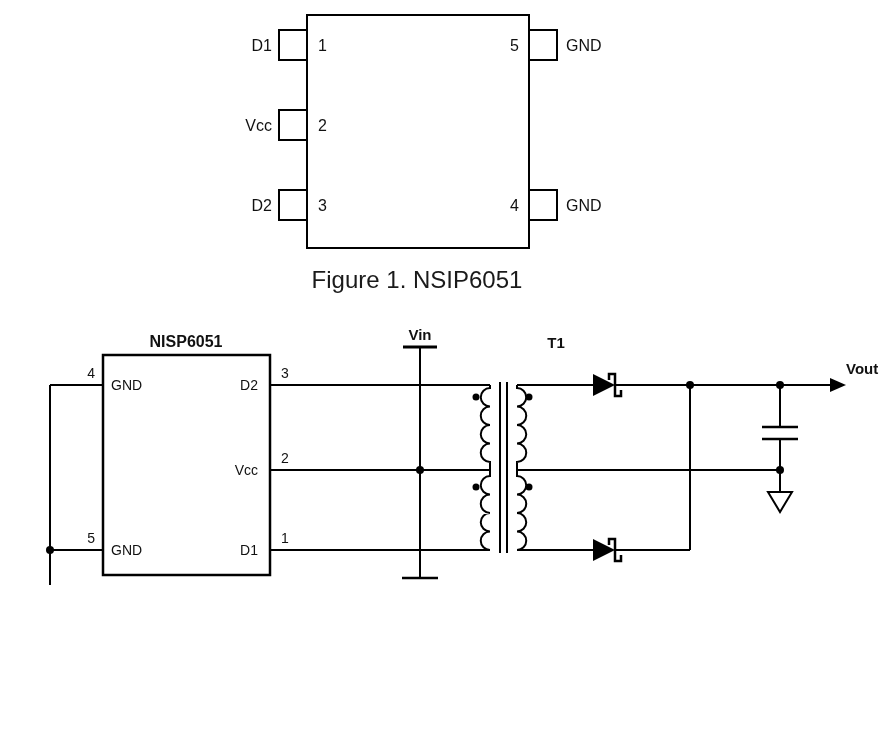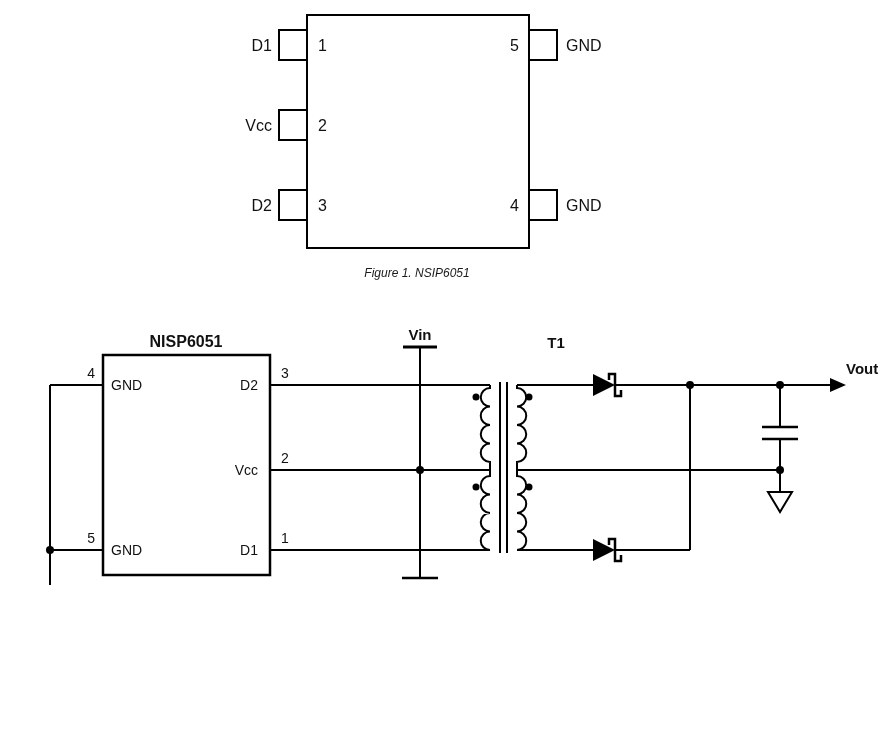--- a/index.html
+++ b/index.html
@@ -1,19 +1,19 @@
 <!DOCTYPE html>
 <html><head>
 <meta charset="utf-8">
 <style>
   html,body{margin:0;padding:0;background:#ffffff;}
   #page{position:relative;width:887px;height:585px;background:#ffffff;overflow:hidden;
         font-family:"Liberation Sans", sans-serif;}
-  .caption{position:absolute;text-align:center;font-size:12px;color:#1a1a1a;
-           font-family:"Liberation Sans", sans-serif;font-style:italic;}
+  .caption{position:absolute;text-align:center;font-size:24px;color:#1a1a1a;
+           font-family:"Liberation Sans", sans-serif;}
   #caption1{top:266px;left:0;width:834px;}
   #caption2{top:681px;left:0;width:887px;}
   svg{position:absolute;left:0;}
   #fig1{top:0;}
   #fig2{top:320px;}
   svg text{font-family:"Liberation Sans", sans-serif;fill:#111111;}
   .t16{font-size:16px;}
   .t14{font-size:14px;}
   .t15b{font-size:15px;font-weight:bold;}
   .t16b{font-size:16px;font-weight:bold;}

